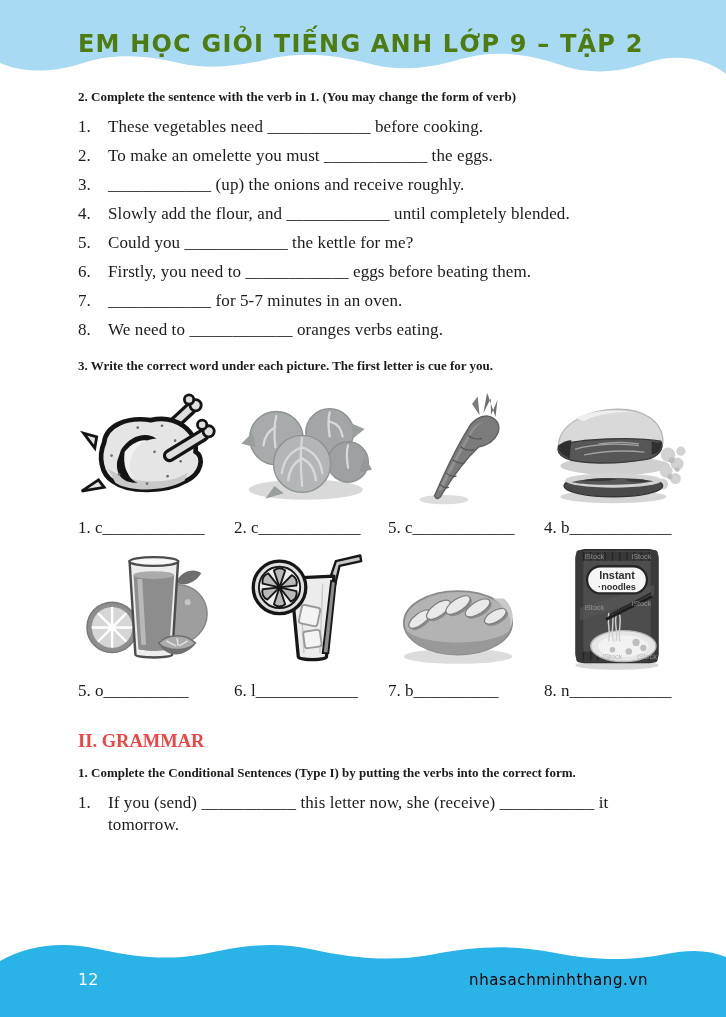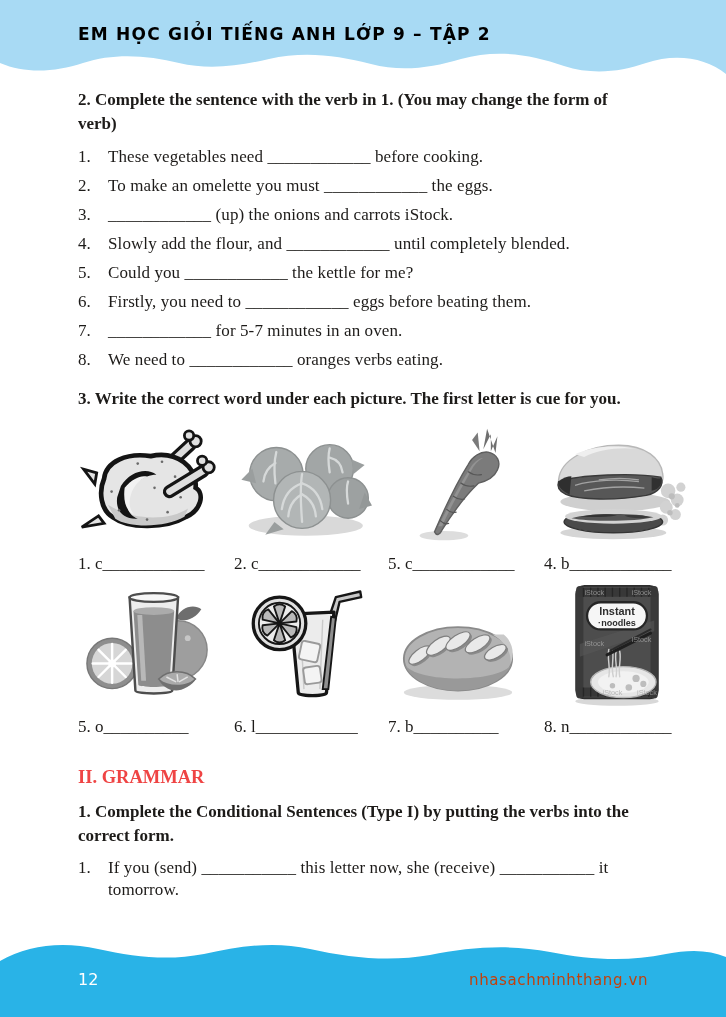--- a/index.html
+++ b/index.html
@@ -8,40 +8,40 @@
     width:726px; height:1017px; position:relative; overflow:hidden;
     background:#ffffff; color:#1d1b19;
     font-family:"Liberation Serif", serif;
   }
 
   
   .hdr-svg, .ftr-svg { position:absolute; left:0; display:block; }
   .hdr-svg { top:0; }
   .ftr-svg { bottom:0; }
   .header-title {
-    position:absolute; top:24px; left:78px;
+    position:absolute; top:30px; left:78px;
     font-family:"DejaVu Sans", sans-serif; font-weight:800;
-    font-size:17px; letter-spacing:1.2px; color:#000000;
+    font-size:24px; letter-spacing:1.2px; color:#4d7c0f;
   }
   .footer-pageno {
     position:absolute; bottom:28px; left:78px;
     font-family:"DejaVu Sans", sans-serif; font-weight:400;
     font-size:16px; color:#ffffff;
   }
   .footer-site {
     position:absolute; bottom:28px; right:78px;
     font-family:"DejaVu Sans", sans-serif; font-weight:400;
-    font-size:15px; letter-spacing:0.6px; color:#c2410c;
+    font-size:15px; letter-spacing:0.6px; color:#000000;
   }
 
   
   .content { position:absolute; top:88px; left:78px; width:572px; }
 
   .ex-heading {
-    font-weight:bold; font-size:17px; line-height:1.43; margin:0 0 9px 0;
+    font-weight:bold; font-size:13px; line-height:1.43; margin:0 0 9px 0;
   }
   .items { margin:0 0 2px 0; }
   .item { display:flex; font-size:17px; line-height:22px; margin-bottom:7px; }
   .item .num { width:30px; flex:none; }
   .item .txt { flex:1; letter-spacing:0.1px; }
 
   .ex3-heading { margin-top:16px; margin-bottom:4px; }
 
   .pic-grid {
     display:grid; grid-template-columns:repeat(4,1fr);
@@ -75,21 +75,21 @@
     <div class="item">
       <span class="num">1.</span>
       <span class="txt">These vegetables need ____________ before cooking.</span>
     </div>
     <div class="item">
       <span class="num">2.</span>
       <span class="txt">To make an omelette you must ____________ the eggs.</span>
     </div>
     <div class="item">
       <span class="num">3.</span>
-      <span class="txt">____________ (up) the onions and carrots iStock.</span>
+      <span class="txt">____________ (up) the onions and receive roughly.</span>
     </div>
     <div class="item">
       <span class="num">4.</span>
       <span class="txt">Slowly add the flour, and ____________ until completely blended.</span>
     </div>
     <div class="item">
       <span class="num">5.</span>
       <span class="txt">Could you ____________ the kettle for me?</span>
     </div>
     <div class="item">

